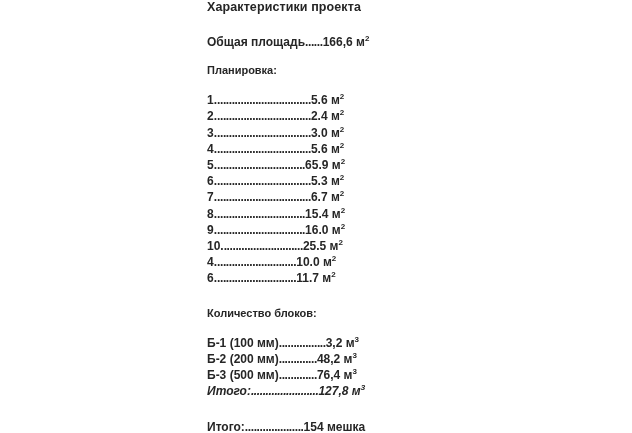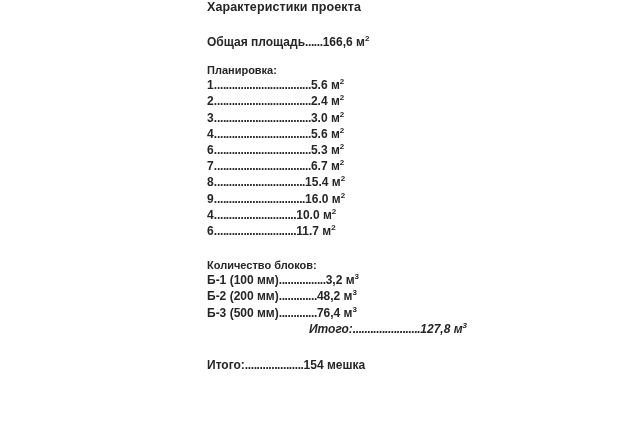--- a/index.html
+++ b/index.html
@@ -49,24 +49,23 @@
   }
   .gap-md { height: 14px; }
   .gap-lg { height: 20px; }
   .block-title {
     font-size: 11px;
     font-weight: bold;
     color: #262626;
     white-space: nowrap;
     margin-bottom: 1px;
   }
-  .rows { margin-top: 1px; }
+  .rows { margin-top: 16px; }
   .total {
     font-style: italic;
-    text-align: right;
   }
   sup {
     font-size: 8px;
     vertical-align: super;
     line-height: 0;
   }
 </style>
 </head>
 <body>
 
@@ -92,30 +91,36 @@
       <div class="line">
         <span>2.</span><span class="dots">................................</span><span>2.4 м</span><sup>2</sup>
       </div>
       <div class="line">
         <span>3.</span><span class="dots">................................</span><span>3.0 м</span><sup>2</sup>
       </div>
       <div class="line">
         <span>4.</span><span class="dots">................................</span><span>5.6 м</span><sup>2</sup>
       </div>
       <div class="line">
+        <span>5.</span><span class="dots">..............................</span><span>65.9 м</span><sup>2</sup>
+      </div>
+      <div class="line">
         <span>6.</span><span class="dots">................................</span><span>5.3 м</span><sup>2</sup>
       </div>
       <div class="line">
         <span>7.</span><span class="dots">................................</span><span>6.7 м</span><sup>2</sup>
       </div>
       <div class="line">
         <span>8.</span><span class="dots">..............................</span><span>15.4 м</span><sup>2</sup>
       </div>
       <div class="line">
         <span>9.</span><span class="dots">..............................</span><span>16.0 м</span><sup>2</sup>
+      </div>
+      <div class="line">
+        <span>10.</span><span class="dots">...........................</span><span>25.5 м</span><sup>2</sup>
       </div>
       <div class="line">
         <span>4.</span><span class="dots">...........................</span><span>10.0 м</span><sup>2</sup>
       </div>
       <div class="line">
         <span>6.</span><span class="dots">...........................</span><span>11.7 м</span><sup>2</sup>
       </div>
     </div>
 
     <div class="gap-lg"></div>

